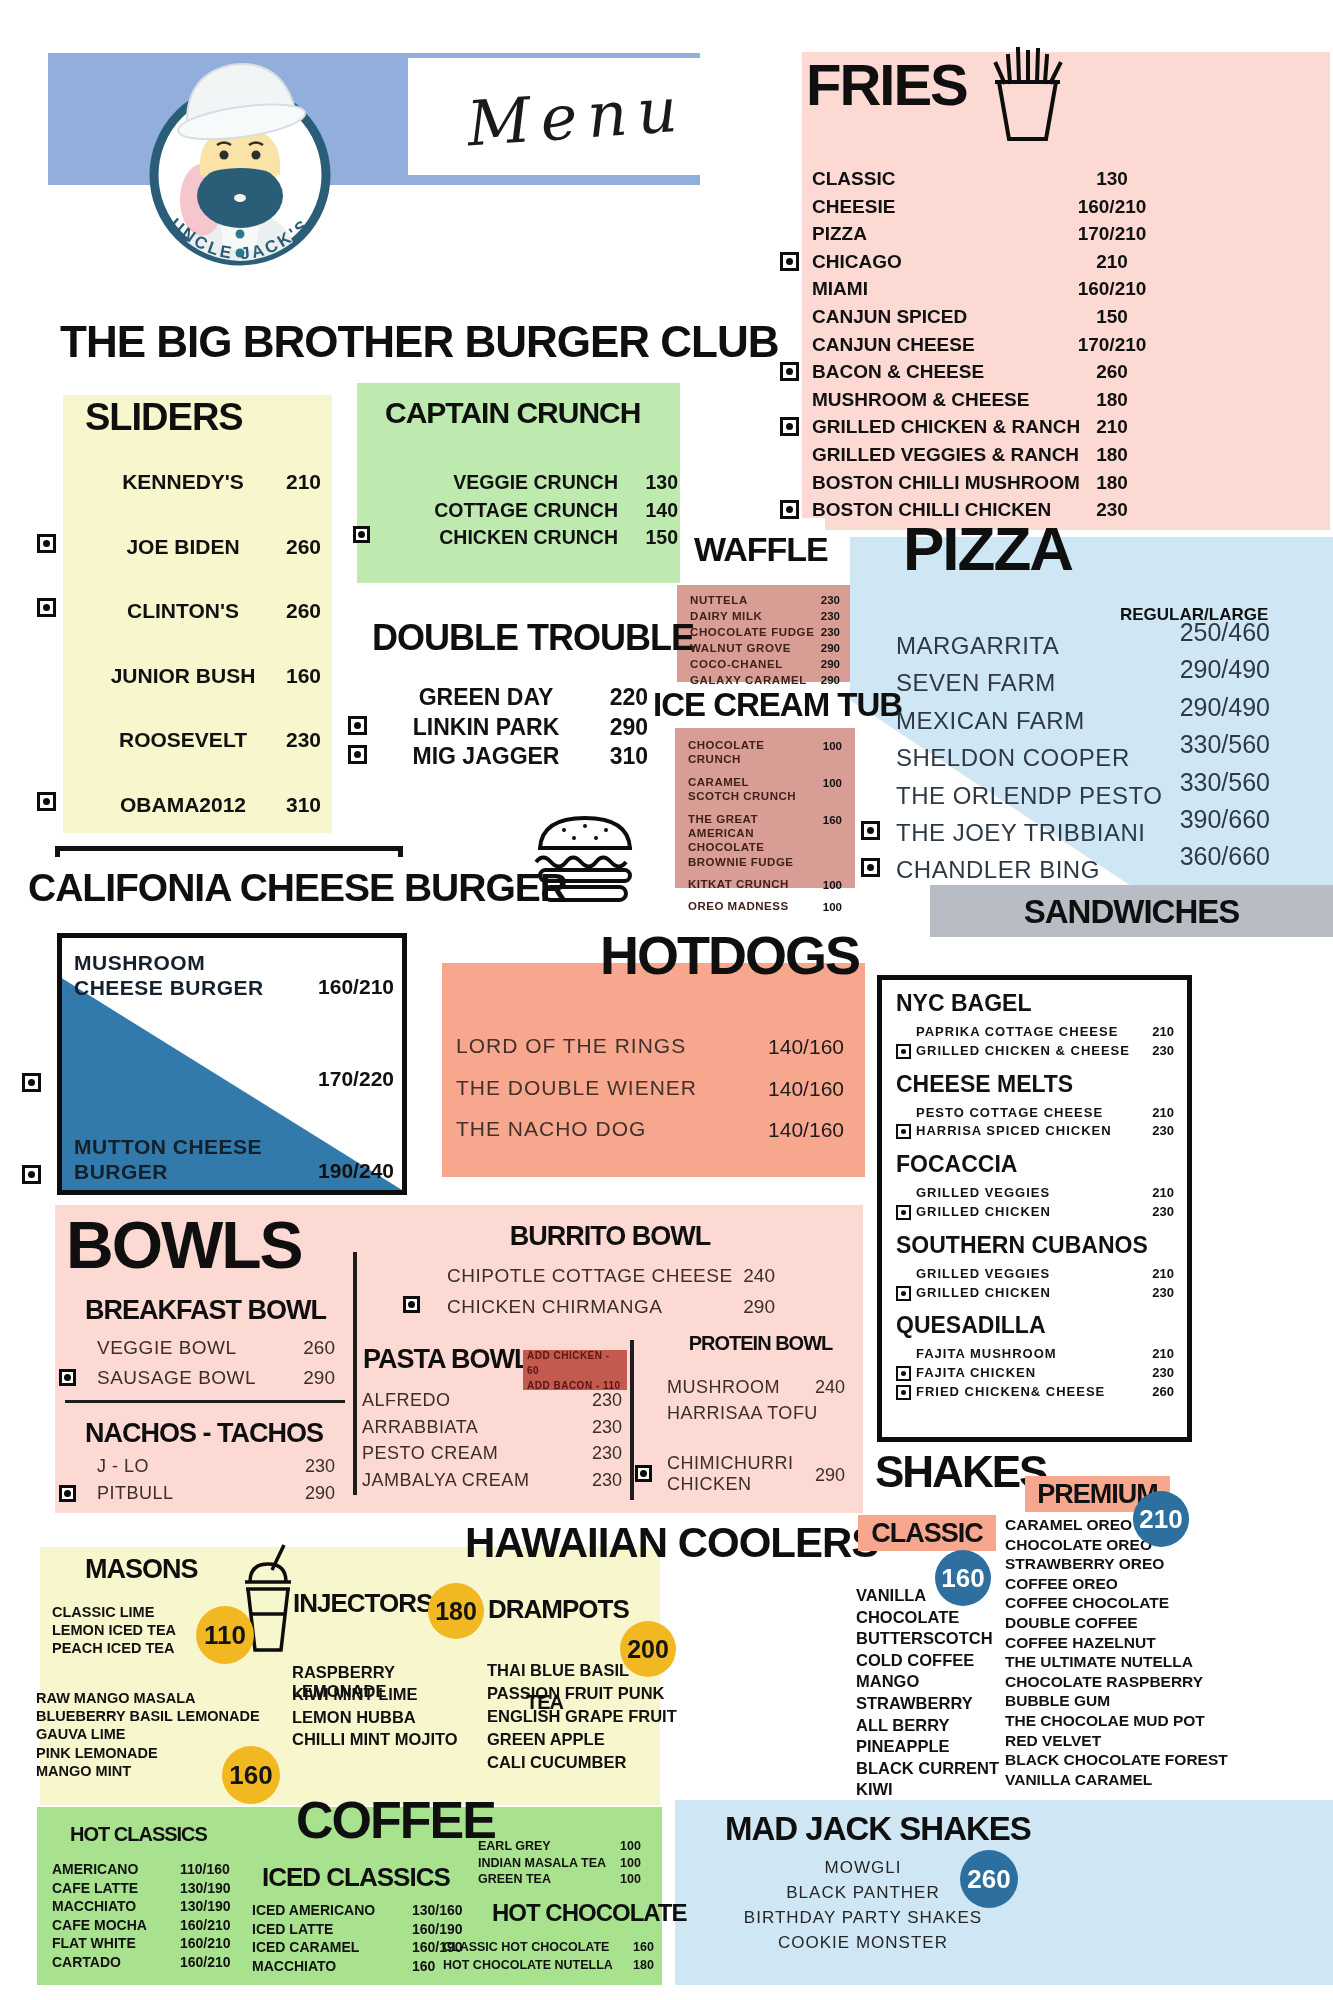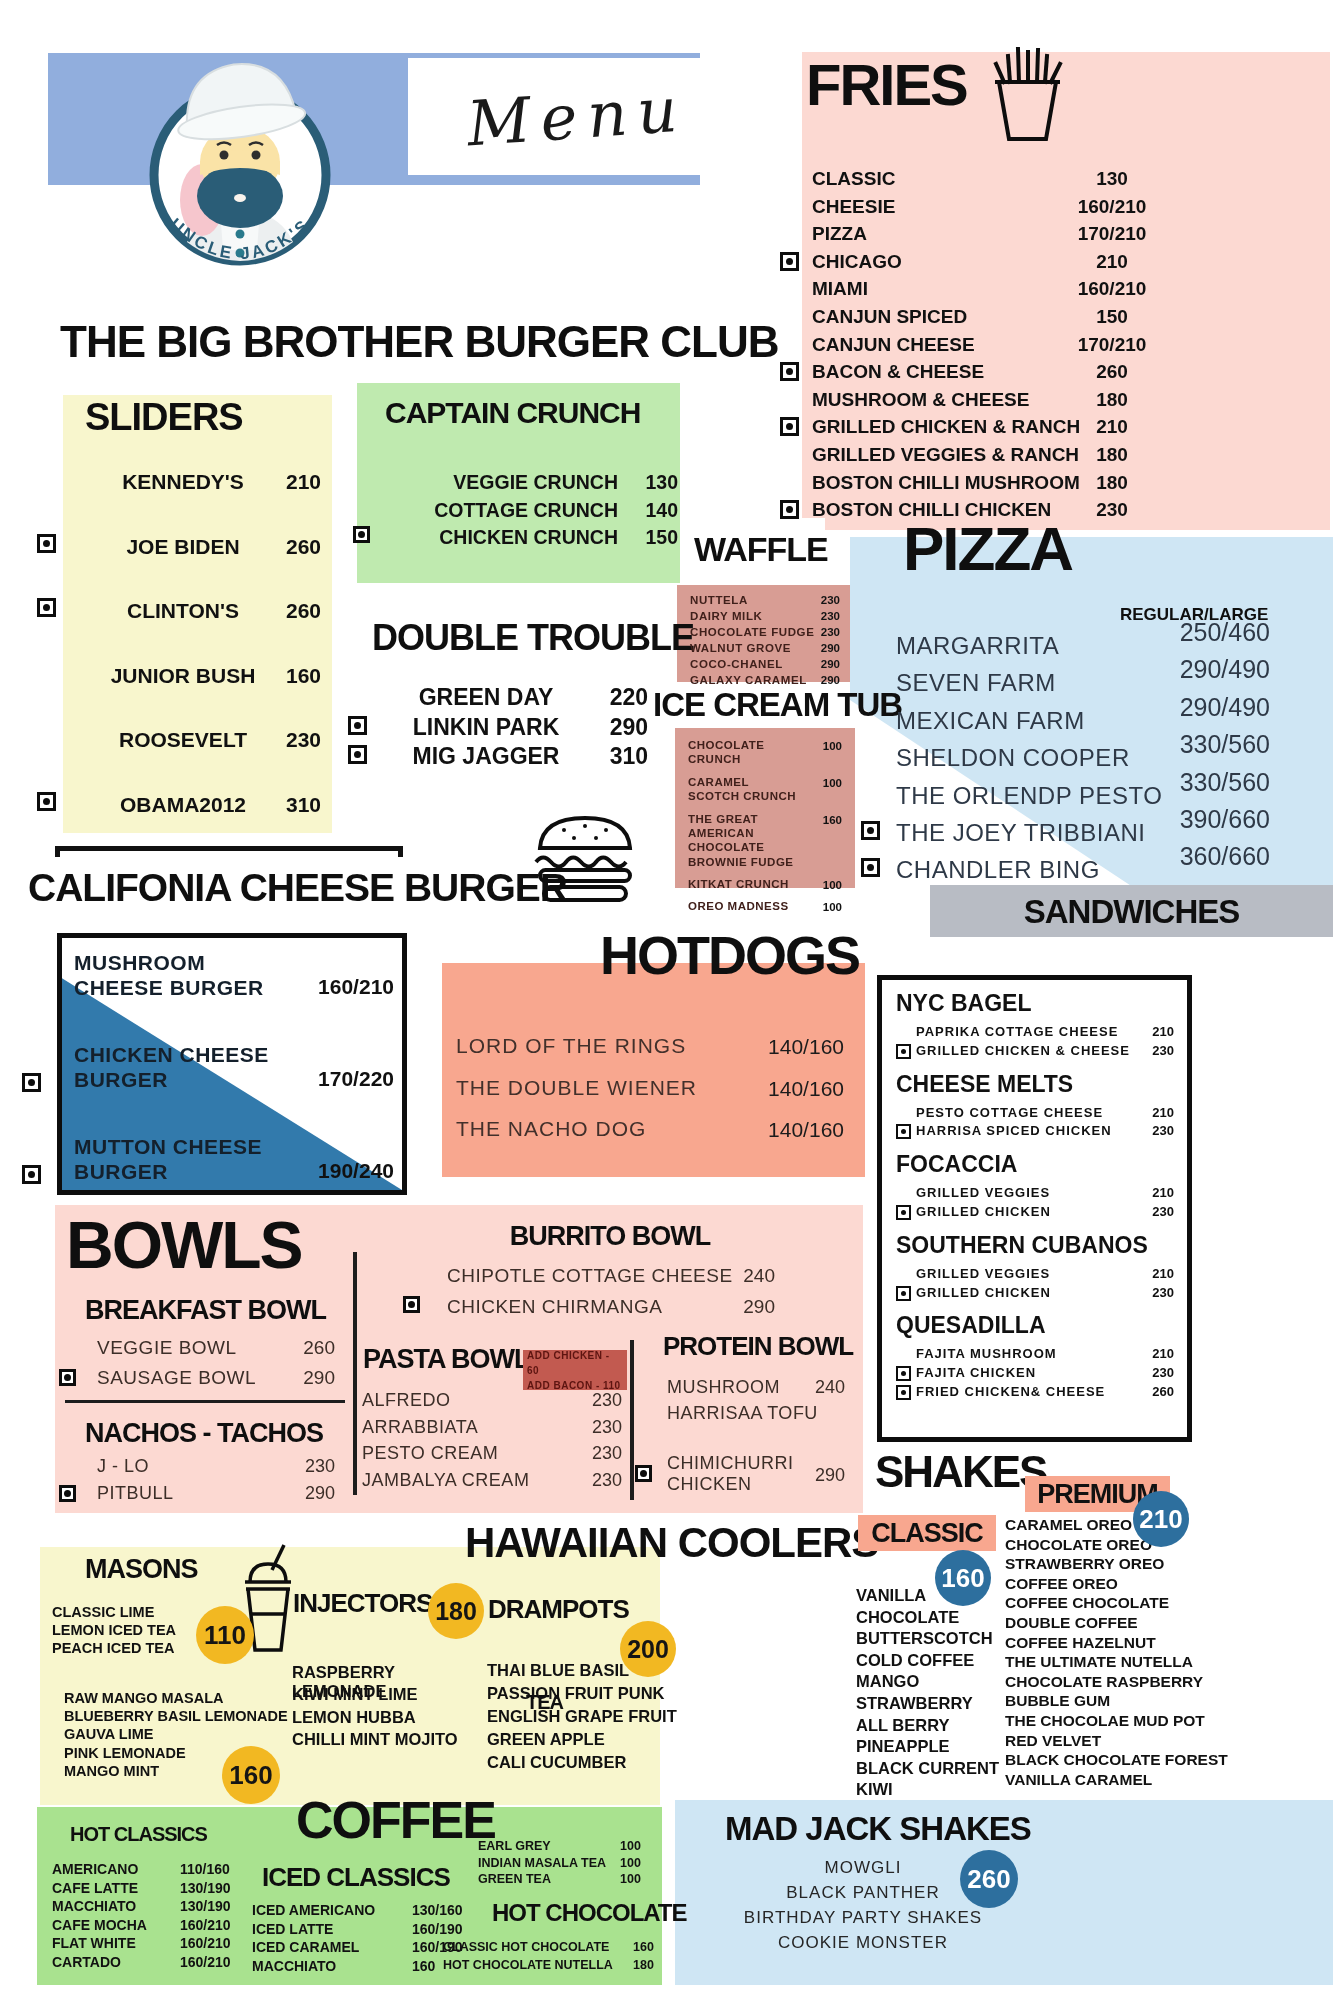--- a/index.html
+++ b/index.html
@@ -110,21 +110,21 @@
 
   
   #classic-list{left:856px;top:1586px;width:160px}
   #classic-list .mi{height:21.6px;font-size:16.5px}
   #premium-list{left:1005px;top:1516px;width:300px}
   #premium-list .mi{height:19.6px;font-size:15.5px}
 
   
   #masons1,#masons2{width:250px}
   #masons1{left:52px;top:1604px}
-  #masons2{left:64px;top:1690px}
+  #masons2{left:36px;top:1690px}
   #masons1 .mi,#masons2 .mi{height:18.2px;font-size:14.5px}
   #injectors-list{left:292px;top:1663px;width:200px}
   #injectors-list .mi{height:22.3px;font-size:16.5px}
   #drampots-list{left:487px;top:1661px;width:200px}
   #drampots-list .mi{height:23px;font-size:16.5px}
 
   
   #hotclassics-list{left:52px;top:1861px;width:210px}
   #hotclassics-list .mi{height:18.6px;font-size:14px}
   #hotclassics-list .pr{right:auto;left:128px}
@@ -479,21 +479,20 @@
   </div>
   <div class="list" id="cali-list">
 
   <div class="mi">
         
         <span class="nm">MUSHROOM CHEESE BURGER</span>
         <span class="pr">160/210</span>
       </div>
       <div class="mi">
         <span class="cb"></span>
-        <span class="nm">CHICKEN CHEESE BURGER</span>
         <span class="pr">170/220</span>
       </div>
       <div class="mi">
         <span class="cb"></span>
         <span class="nm">MUTTON CHEESE BURGER</span>
         <span class="pr">190/240</span>
       </div>
     </div>
 
   <div class="h" style="left:600px;top:928px;font-size:54px;letter-spacing:-2px">HOTDOGS</div>
@@ -665,21 +664,21 @@
       <div class="mi">
         <span class="nm">PESTO CREAM</span>
         <span class="pr">230</span>
       </div>
       <div class="mi">
         <span class="nm">JAMBALYA CREAM</span>
         <span class="pr">230</span>
       </div>
     </div>
   <div class="vline" style="left:630px;top:1340px;height:160px"></div>
-  <div class="h" style="left:663px;top:1333px;width:195px;text-align:left;font-size:26px">PROTEIN BOWL</div>
+  <div class="h" style="left:663px;top:1333px;width:195px;text-align:center;font-size:20px">PROTEIN BOWL</div>
   <div class="list bowl-style" id="protein-list">
 
   <div class="mi">
         
         <span class="nm">MUSHROOM</span>
         <span class="pr">240</span>
       </div>
       <div class="mi">
         
         <span class="nm">HARRISAA TOFU</span>

